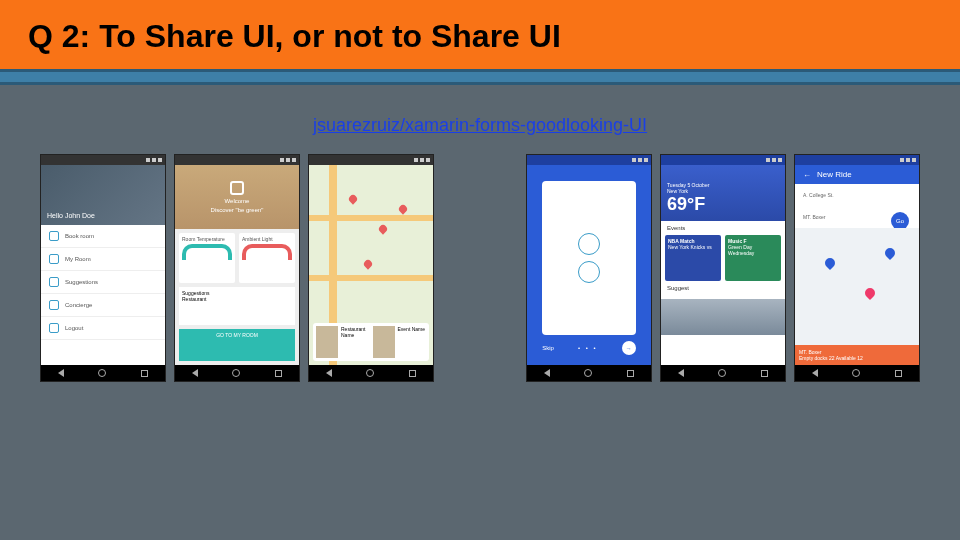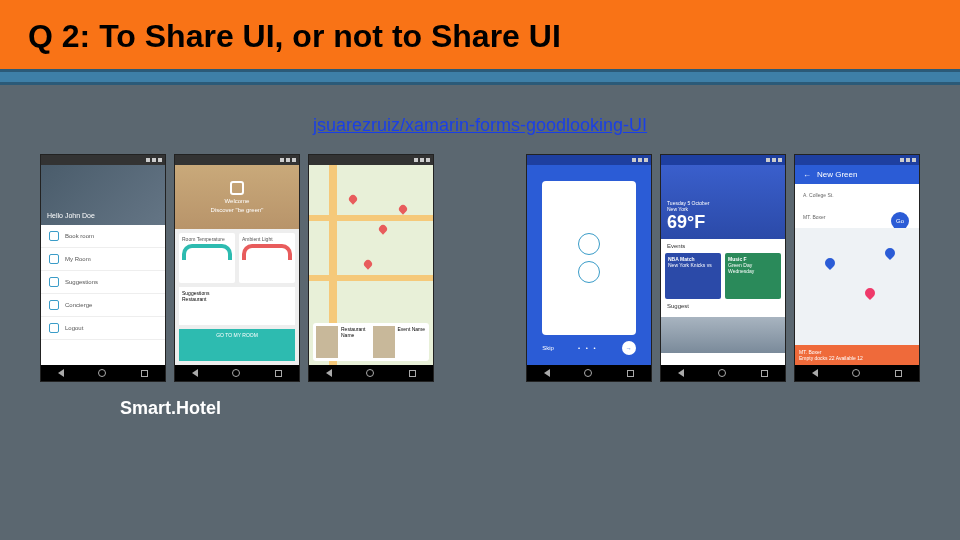--- a/index.html
+++ b/index.html
@@ -45,21 +45,21 @@
   .p3-thumb { width:22px; height:100%; background:#c8b89a; }
 
   
   .p4 { background:#2b5cd6; display:flex; flex-direction:column; align-items:center; justify-content:space-between; padding:10px; }
   .p4-card { background:#fff; width:90%; flex:1; border-radius:4px; margin:6px 0; display:flex; flex-direction:column; align-items:center; justify-content:center; gap:6px; }
   .p4-face { width:22px; height:22px; border:1px solid #3a9cc8; border-radius:50%; }
   .p4-controls { display:flex; justify-content:space-between; width:90%; align-items:center; color:#fff; font-size:6px; }
   .p4-arrow { width:14px; height:14px; background:#fff; border-radius:50%; display:flex; align-items:center; justify-content:center; color:#2b5cd6; }
 
   
-  .p5-hero { height:74px; background:linear-gradient(#3a5fcc,#2b4aa8); color:#fff; padding:6px; display:flex; flex-direction:column; justify-content:flex-end; }
+  .p5-hero { height:56px; background:linear-gradient(#3a5fcc,#2b4aa8); color:#fff; padding:6px; display:flex; flex-direction:column; justify-content:flex-end; }
   .p5-temp { font-size:18px; font-weight:700; }
   .p5-sec { padding:4px 6px; font-size:6px; color:#333; background:#fff; }
   .p5-events { display:flex; gap:4px; padding:0 4px; }
   .p5-ev { flex:1; height:46px; border-radius:2px; color:#fff; padding:3px; font-size:5px; }
   .p5-ev.a { background:#2b4aa8; }
   .p5-ev.b { background:#2a8a5a; }
   .p5-suggest { margin-top:4px; height:36px; background:linear-gradient(#a8b4c0,#7a8a9a); }
 
   
   .p6-top { background:#2b5cd6; color:#fff; padding:5px 8px; font-size:8px; display:flex; align-items:center; gap:6px; }
@@ -244,21 +244,21 @@
 
       <div class="phone">
         <div class="status-bar" style="background:#1e3fa0">
             <span></span>
             <span></span>
             <span></span>
           </div>
         <div class="screen">
           <div class="p6-top">
             <span>←</span>
-            <span>New Green</span>
+            <span>New Ride</span>
           </div>
           <div class="p6-search">A. College St.</div>
           <div class="p6-search" style="position:relative">
             <span>MT. Boxer</span>
             <div class="p6-go">Go</div>
           </div>
           <div class="p6-map">
             <div class="p6-pin" style="background:#2b5cd6;left:30px;top:30px"></div>
             <div class="p6-pin" style="background:#ef3a6a;left:70px;top:60px"></div>
             <div class="p6-pin" style="background:#2b5cd6;left:90px;top:20px"></div>
@@ -271,15 +271,14 @@
         <div class="nav-bar">
             <div class="tri"></div>
             <div class="cir"></div>
             <div class="sq"></div>
           </div>
       </div>
     </div>
   </div>
 
   <div class="captions">
-    <span>Smart.Hotel</span>
   </div>
 </div>
 
 </body></html>

